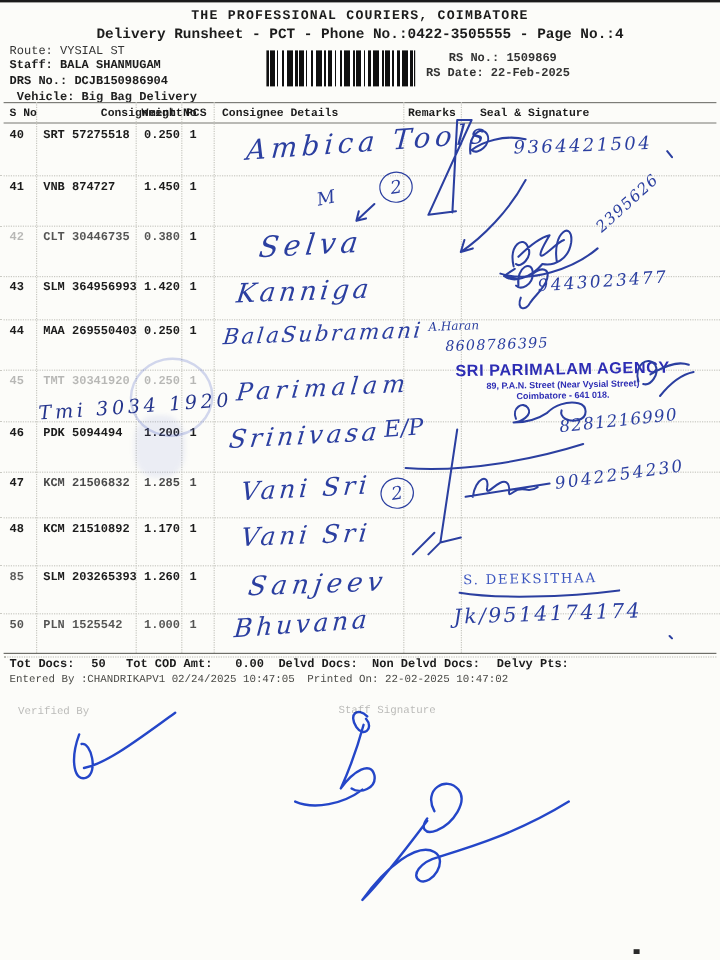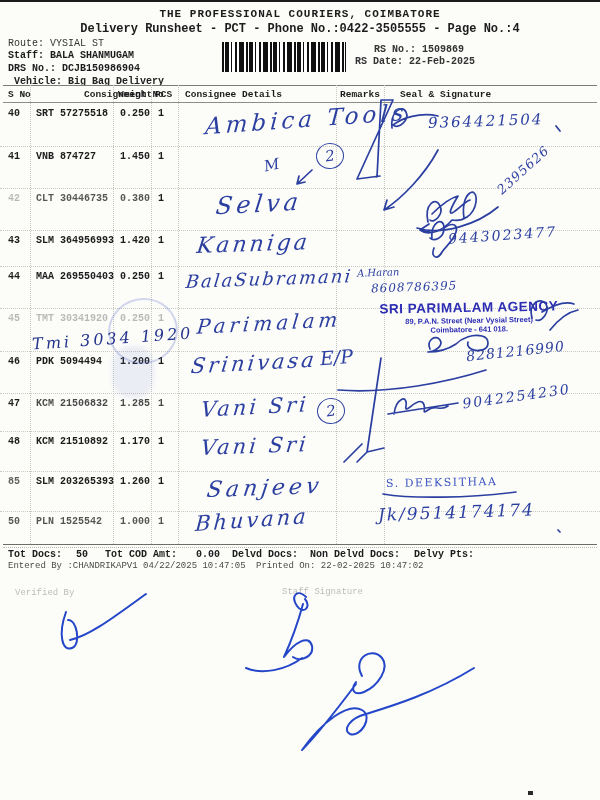--- a/index.html
+++ b/index.html
@@ -217,20 +217,20 @@
   <div class="hline" style="top:547px;border-top:1px dotted #b9b9b2;"></div>
 
   <div class="printed b" style="left:8px;top:549px;font-size:10px;">Tot Docs:</div>
   <div class="printed b" style="left:76px;top:549px;font-size:10px;">50</div>
   <div class="printed b" style="left:105px;top:549px;font-size:10px;">Tot COD Amt:</div>
   <div class="printed b" style="left:196px;top:549px;font-size:10px;">0.00</div>
   <div class="printed b" style="left:232px;top:549px;font-size:10px;">Delvd Docs:</div>
   <div class="printed b" style="left:310px;top:549px;font-size:10px;">Non Delvd Docs:</div>
   <div class="printed b" style="left:414px;top:549px;font-size:10px;">Delvy Pts:</div>
 
-  <div class="printed" style="left:8px;top:561px;font-size:9px;color:#4a4a46;">Entered By :CHANDRIKAPV1 04/22/2025 10:47:05</div>
+  <div class="printed" style="left:8px;top:561px;font-size:9px;color:#4a4a46;">Entered By :CHANDRIKAPV1 02/24/2025 10:47:05</div>
   <div class="printed" style="left:256px;top:561px;font-size:9px;color:#4a4a46;">Printed On: 22-02-2025 10:47:02</div>
 
   <div class="printed" style="left:15px;top:588px;font-size:9px;opacity:.3;">Verified By</div>
   <div class="printed" style="left:282px;top:587px;font-size:9px;opacity:.3;">Staff Signature</div>
 
   <div class="speck"></div>
 </div>
 
 </body></html>

